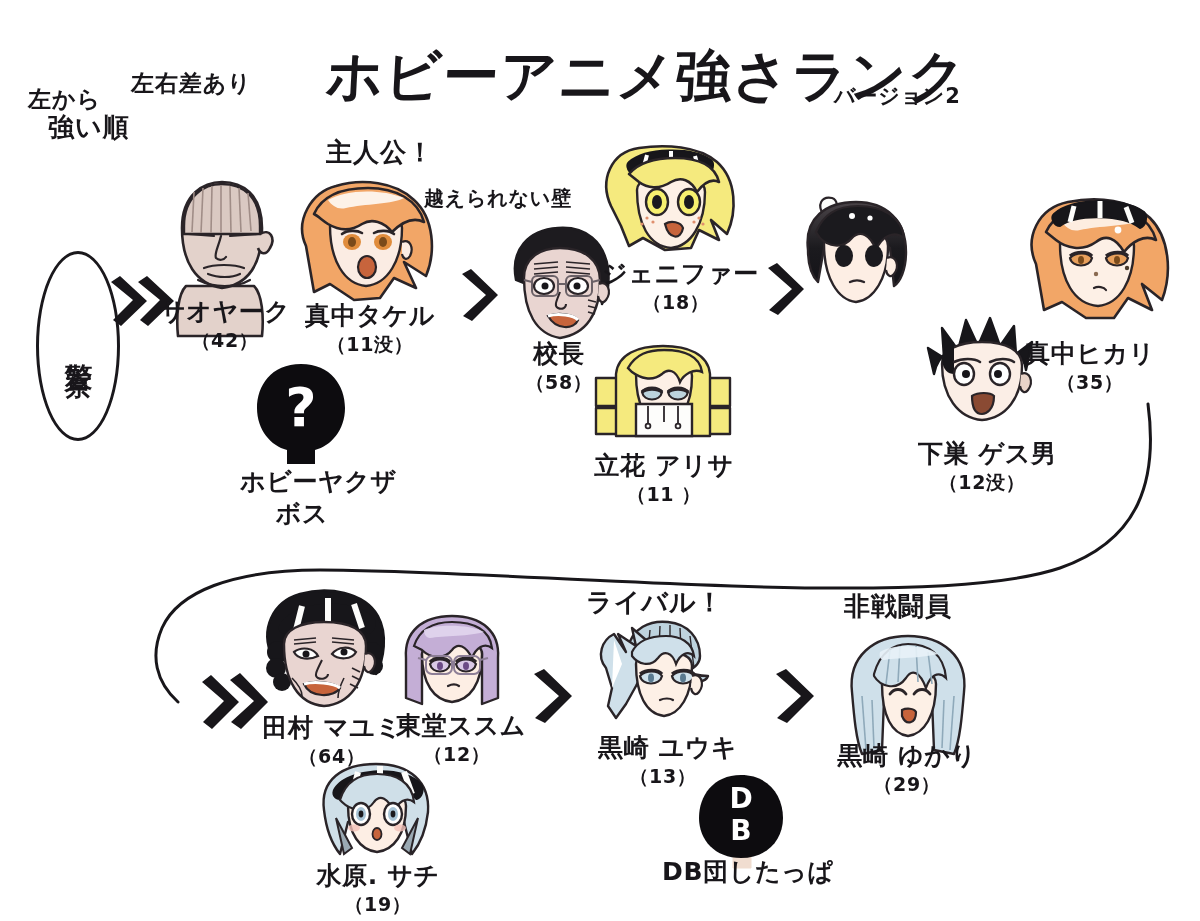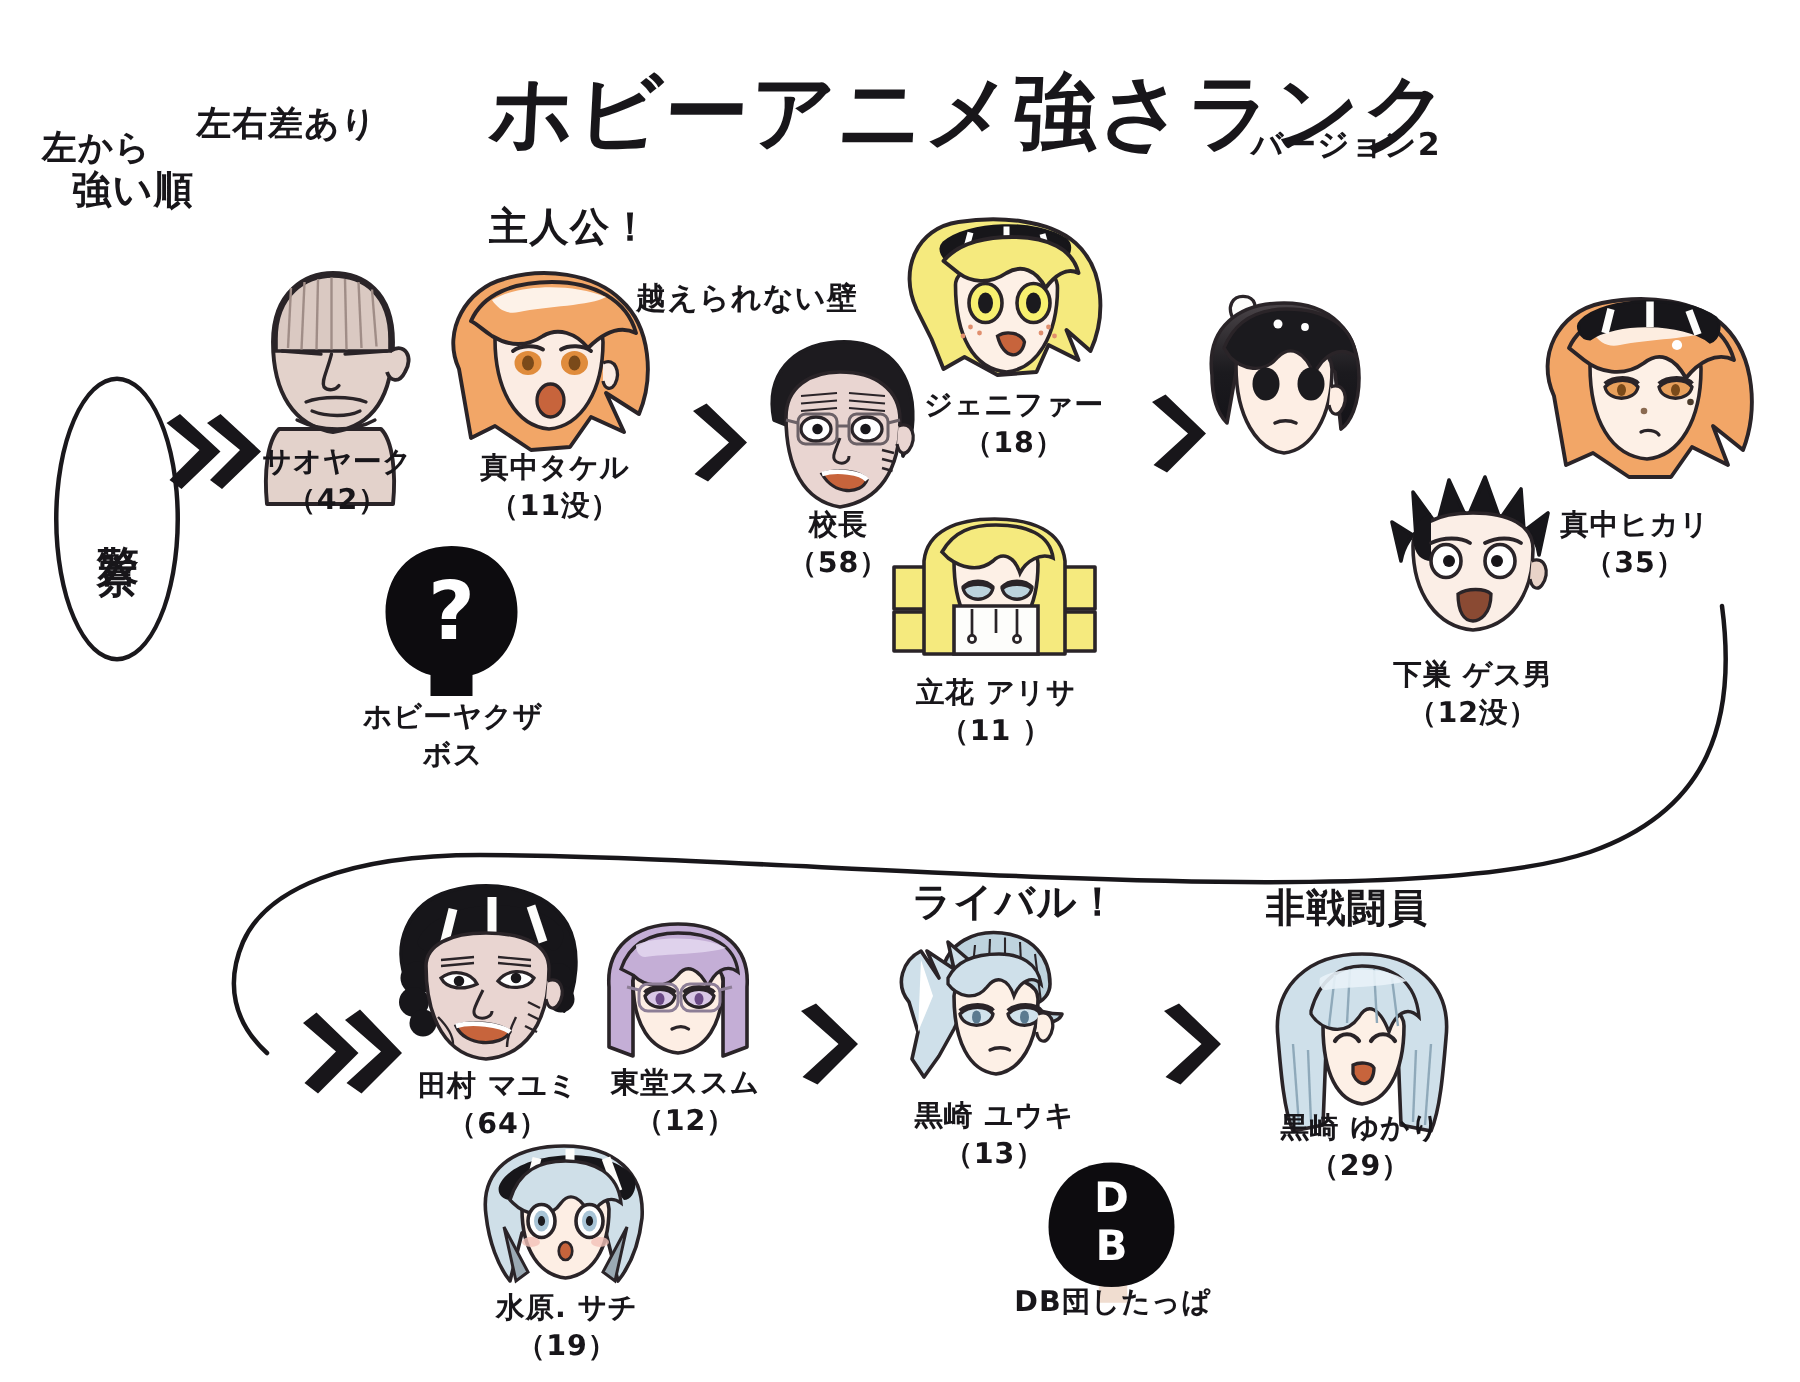--- a/index.html
+++ b/index.html
@@ -31,21 +31,21 @@
   .title {
     font-size: 56px;
     font-weight: 700;
     letter-spacing: 0.02em;
     transform: skewX(-3deg);
   }
   .version { font-size: 21px; font-weight: 700; }
   .note-sm { font-size: 20px; }
   .note-md { font-size: 23px; }
   .note-lg { font-size: 26px; }
-  .name { font-size: 19px; }
+  .name { font-size: 25px; }
   .age  { font-size: 19px; }
 
   .label-block { text-align: center; }
   .label-block .nm { display: block; }
   .label-block .ag { display: block; margin-top: 3px; }
 
   
   .oval {
     width: 84px; height: 190px;
     border: 3px solid #1a181c;
@@ -523,21 +523,21 @@
     <span class="nm name">水原. サチ</span>
     <span class="ag age">（19）</span>
   </div>
 
   <div class="abs arrow" style="left:528px; top:668px;">
     <svg width="46" height="56" viewBox="0 0 46 56">
       <path d="M6 6 L31 28 L7 50 L17 55 L44 28 L16 1 Z" fill="#18161a"></path>
     </svg>
   </div>
 
-  <div class="abs handtext note-lg" style="left:608px; top:588px;">ライバル！</div>
+  <div class="abs handtext note-lg" style="left:586px; top:588px;">ライバル！</div>
 
   <div class="av" style="left:588px; top:618px;">
     <svg width="140" height="120" viewBox="0 0 140 120">
 
       <path d="M40 30 C44 10 62 2 80 4 C100 6 112 20 112 38 C112 44 108 50 100 52
                C102 56 112 58 120 58 C118 64 106 66 98 62 L42 56 Z" fill="#bed3de" stroke="#2a2428" stroke-width="2.4" stroke-linejoin="round"></path>
       <g stroke="#2a2428" stroke-width="1.4" fill="none">
         <path d="M52 20 L48 52"></path>
           <path d="M62 12 L58 54"></path>
           <path d="M72 8 L70 54"></path>

